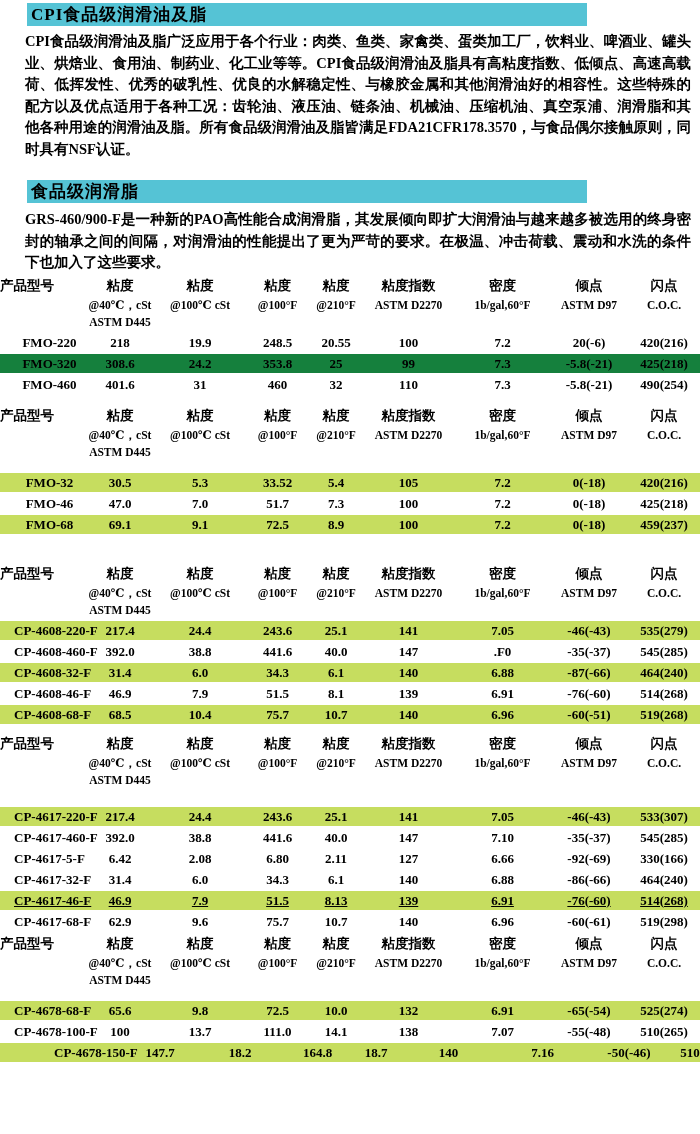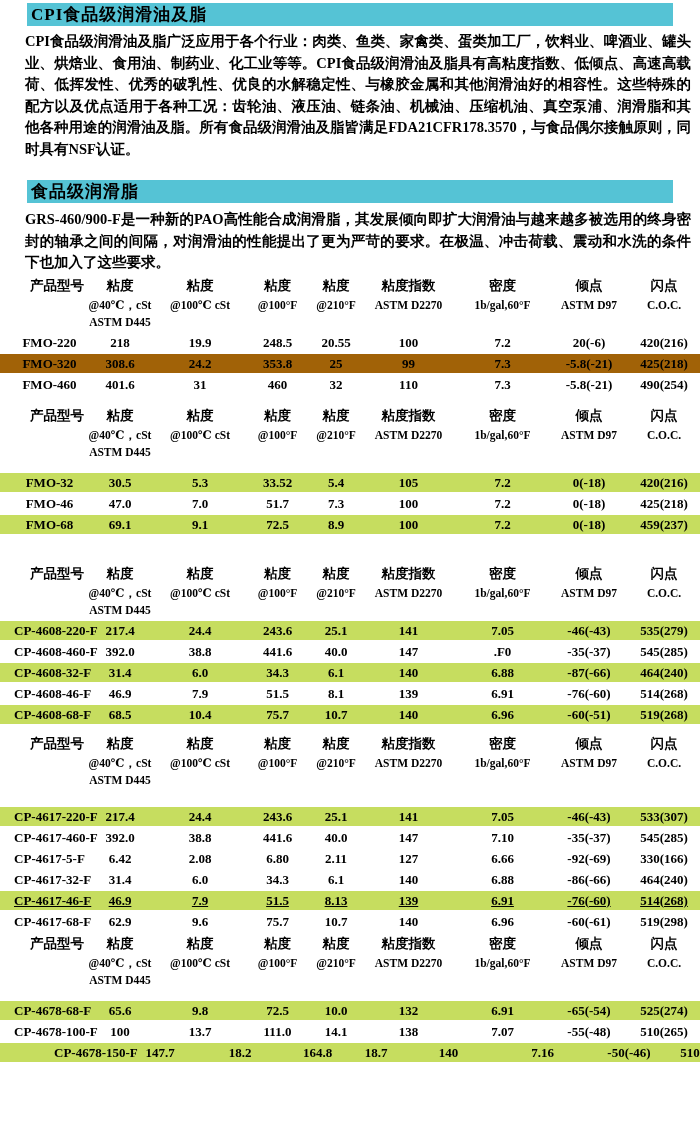--- a/index.html
+++ b/index.html
@@ -2,21 +2,21 @@
 <html><head>
 <meta charset="utf-8">
 <style>
   html,body{margin:0;padding:0;}
   body{
     width:700px;height:1134px;background:#ffffff;color:#000;
     font-family:"Liberation Serif","DejaVu Serif",serif;
     overflow:hidden;
   }
   .bar{
-    margin-left:27px;width:646px;height:23px;
+    margin-left:27px;width:560px;height:23px;
     display:flex;align-items:flex-start;
   }
   #bar1{margin-top:3px;}
   #bar2{margin-top:20px;}
   .bar-title{
     font-size:17px;font-weight:bold;padding-left:4px;letter-spacing:1px;
     white-space:nowrap;
   }
   .body-p{
     margin:5px 9px 0 25px;
@@ -24,21 +24,21 @@
     text-align:justify;
   }
   #p2{margin-top:6px;}
   #p3{margin-top:18px;text-indent:2em;}
   .spec-table{width:700px;}
   .thead,.trow{
     display:grid;
     grid-template-columns:85px 70px 90px 65px 52px 93px 95px 78px 72px;
   }
   .hcell{text-align:center;font-weight:bold;}
-  .hcell.left{text-align:left;padding-left:30px;}
+  .hcell.left{text-align:left;padding-left:0;}
   .hl1{font-size:13.5px;line-height:20px;}
   .hl2{font-size:11.5px;line-height:18px;}
   .hl3{font-size:11.5px;line-height:17px;}
   .trow{
     height:19px;line-height:19px;margin-top:2px;
     font-size:13px;font-weight:bold;
   }
   .cell{text-align:center;white-space:nowrap;}
   .cell.model{text-align:center;padding-left:14px;}
   
@@ -108,21 +108,21 @@
         <div class="cell model">FMO-220</div>
         <div class="cell">218</div>
         <div class="cell">19.9</div>
         <div class="cell">248.5</div>
         <div class="cell">20.55</div>
         <div class="cell">100</div>
         <div class="cell">7.2</div>
         <div class="cell">20(-6)</div>
         <div class="cell">420(216)</div>
       </div>
-      <div class="trow" style="background: #a16207;">
+      <div class="trow" style="background: #15803d;">
         <div class="cell model">FMO-320</div>
         <div class="cell">308.6</div>
         <div class="cell">24.2</div>
         <div class="cell">353.8</div>
         <div class="cell">25</div>
         <div class="cell">99</div>
         <div class="cell">7.3</div>
         <div class="cell">-5.8(-21)</div>
         <div class="cell">425(218)</div>
       </div>

